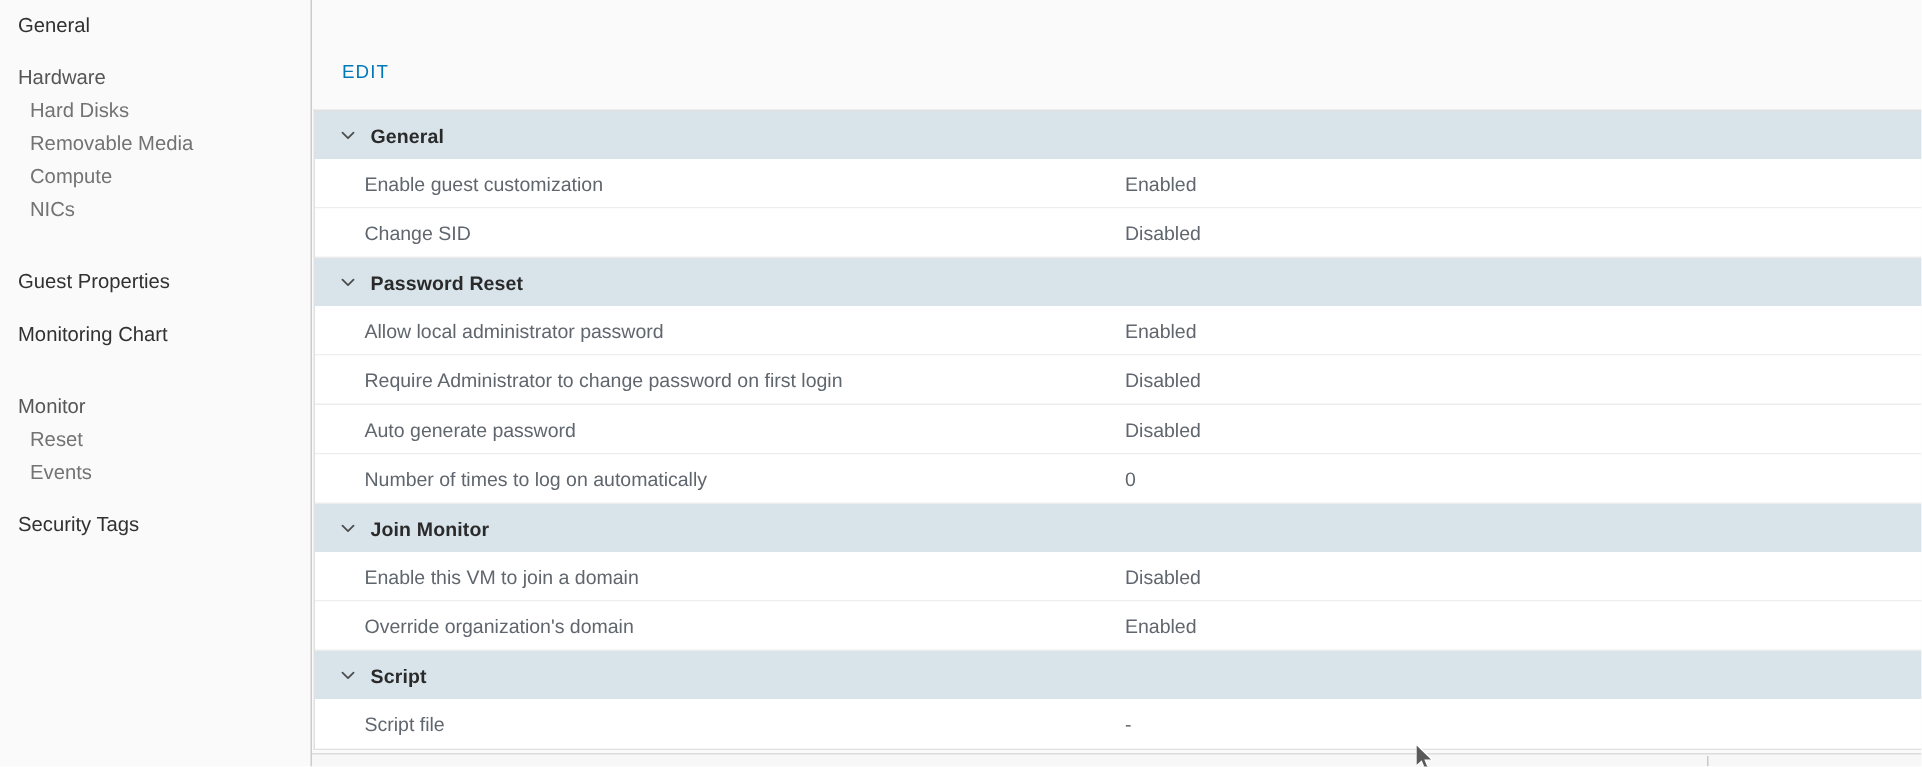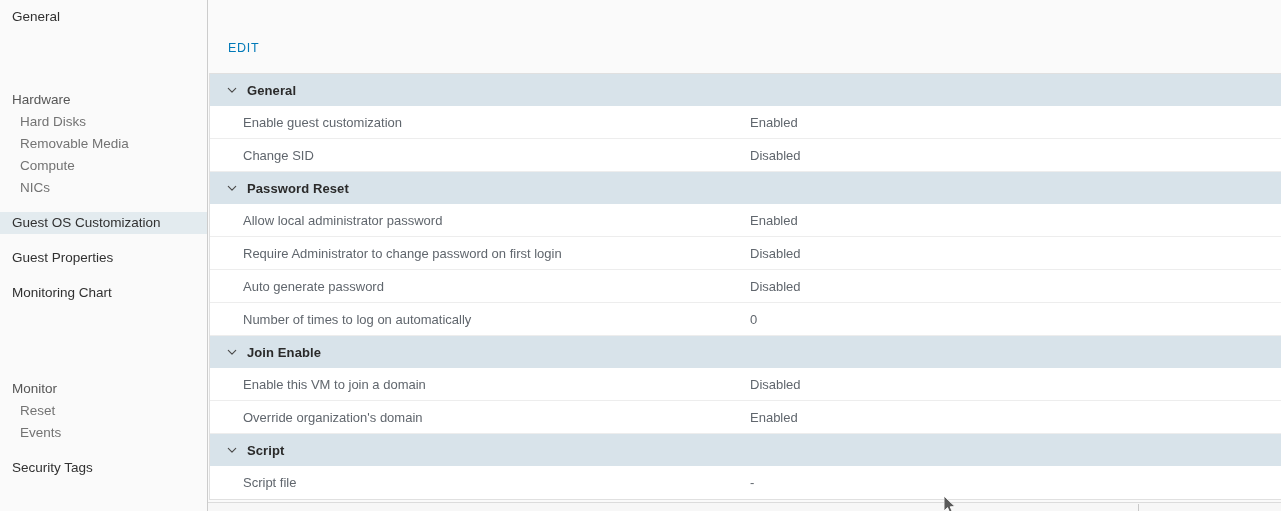--- a/index.html
+++ b/index.html
@@ -44,21 +44,20 @@
     color: #313131;
     font-weight: 400;
   }
   .nav-item.child {
     padding-left: 20px;
     color: #737373;
     font-size: 13.5px;
   }
   .nav-item.parent {
     color: #565656;
-    margin-top: 48px;
   }
   .nav-item.selected {
     background: #e3ebef;
     color: #313131;
   }
   .nav-gap { height: 13px; }
 
   
   .main {
     position: relative;
@@ -175,21 +174,20 @@
 
   <nav class="sidebar" id="sidebar">
       <div class="nav-item top">General</div>
       <div class="nav-gap"></div>
       <div class="nav-item parent">Hardware</div>
       <div class="nav-item child">Hard Disks</div>
       <div class="nav-item child">Removable Media</div>
       <div class="nav-item child">Compute</div>
       <div class="nav-item child">NICs</div>
       <div class="nav-gap"></div>
-      <div class="nav-item top selected">Guest OS Customization</div>
       <div class="nav-gap"></div>
       <div class="nav-item top">Guest Properties</div>
       <div class="nav-gap"></div>
       <div class="nav-item top">Monitoring Chart</div>
       <div class="nav-gap"></div>
       <div class="nav-gap"></div>
       <div class="nav-item parent">Monitor</div>
       <div class="nav-item child">Reset</div>
       <div class="nav-item child">Events</div>
       <div class="nav-gap"></div>
@@ -242,21 +240,21 @@
         <div class="row">
           <div class="row-label">Number of times to log on automatically</div>
           <div class="row-value">0</div>
         </div>
         <div class="sec-header">
           <span class="chev">
             <svg width="12" height="12" viewBox="0 0 12 12">
               <path d="M2.3 4.4 L6 8.1 L9.7 4.4" fill="none" stroke="#4b4b4b" stroke-width="1.15" stroke-linecap="round" stroke-linejoin="round"></path>
             </svg>
           </span>
-          <span class="sec-title">Join Enable</span>
+          <span class="sec-title">Join Monitor</span>
         </div>
         <div class="row">
           <div class="row-label">Enable this VM to join a domain</div>
           <div class="row-value">Disabled</div>
         </div>
         <div class="row">
           <div class="row-label">Override organization's domain</div>
           <div class="row-value">Enabled</div>
         </div>
         <div class="sec-header">

